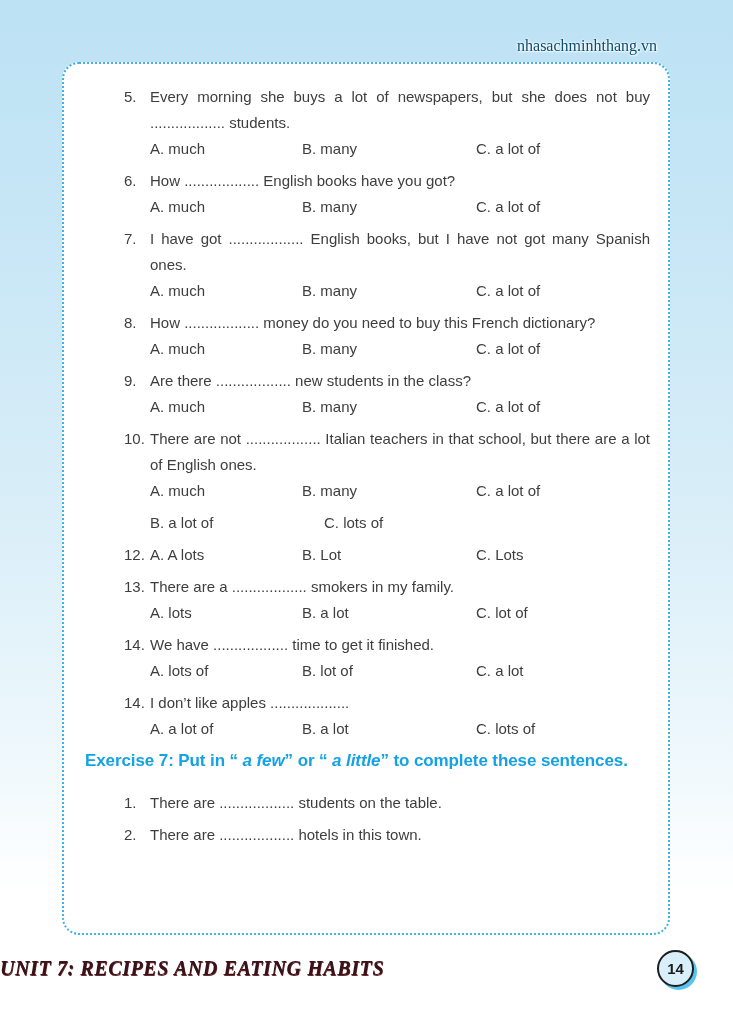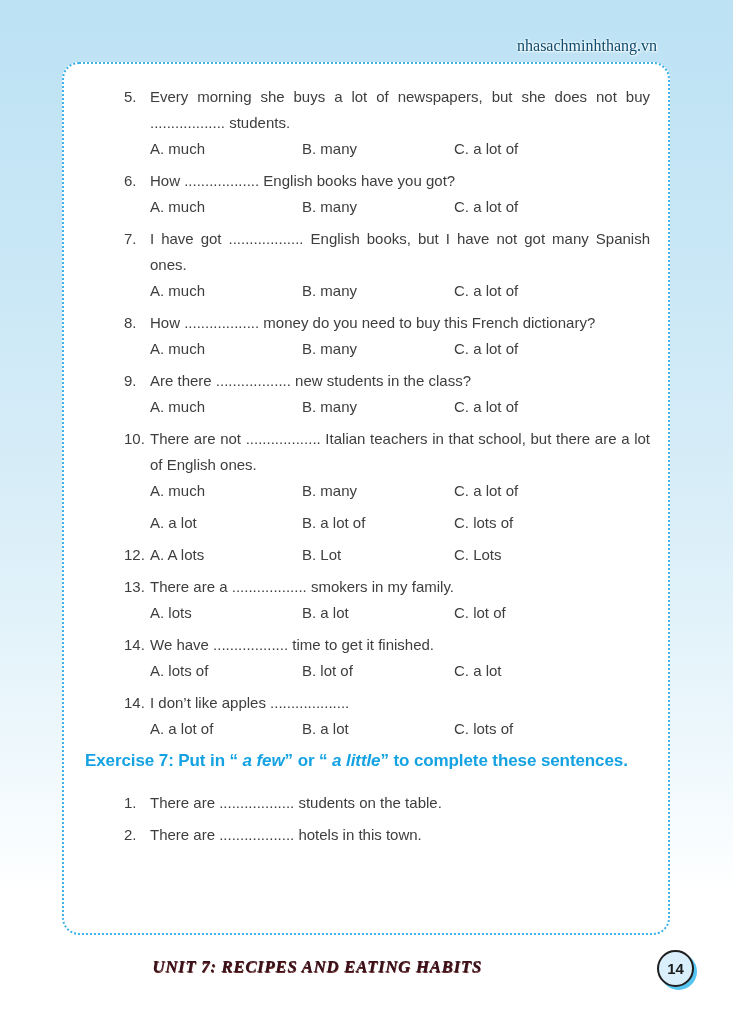--- a/index.html
+++ b/index.html
@@ -31,40 +31,40 @@
   .q { margin: 0 0 6px 0; color: #3e3e3e; font-size: 15px; line-height: 26px; }
   .q-text {
     position: relative;
     margin: 0;
     padding-left: 26px;
     text-align: justify;
   }
   .q-num { position: absolute; left: 0; top: 0; }
   .opts { padding-left: 26px; display: flex; }
   .opt { width: 152px; flex-shrink: 0; }
-  .opt:last-child { width: auto; flex: 1; }
+  .opt:last-child { width: auto; flex: 1; margin-left: 22px; }
   .ex-heading {
     margin: 6px 0 16px -39px;
     font-size: 17px;
     font-weight: bold;
     color: #14a2e2;
     line-height: 26px;
     white-space: nowrap;
     letter-spacing: -0.1px;
   }
   .ex-heading em { font-style: italic; }
   .footer-label {
     position: absolute;
     top: 957px; left: 0;
     width: 634px;
-    text-align: center;
+    text-align: left;
     font-family: "Liberation Serif", serif;
     font-style: italic;
     font-weight: bold;
-    font-size: 17px;
+    font-size: 20px;
     letter-spacing: 0.6px;
     color: #38121a;
     text-shadow: 0.5px 0.5px 0 #6b2b2b;
   }
   .page-circle {
     position: absolute;
     top: 950px; left: 657px;
     width: 33px; height: 33px;
     border-radius: 50%;
     background: #d9effb;
@@ -134,21 +134,20 @@
     <p class="q-text"><span class="q-num">10.</span><span class="q-body">There are not .................. Italian teachers in that school, but there are a lot of English ones.</span></p>
     <div class="opts">
       <span class="opt">A. much</span>
       <span class="opt">B. many</span>
       <span class="opt">C. a lot of</span>
     </div>
   </div>
 
   <div class="q">
     <div class="opts">
-      <span class="opt">A. a lot</span>
       <span class="opt">B. a lot of</span>
       <span class="opt">C. lots of</span>
     </div>
   </div>
 
   <div class="q">
     <p class="q-text"><span class="q-num">12.</span></p>
     <div class="opts">
       <span class="opt">A. A lots</span>
       <span class="opt">B. Lot</span>

